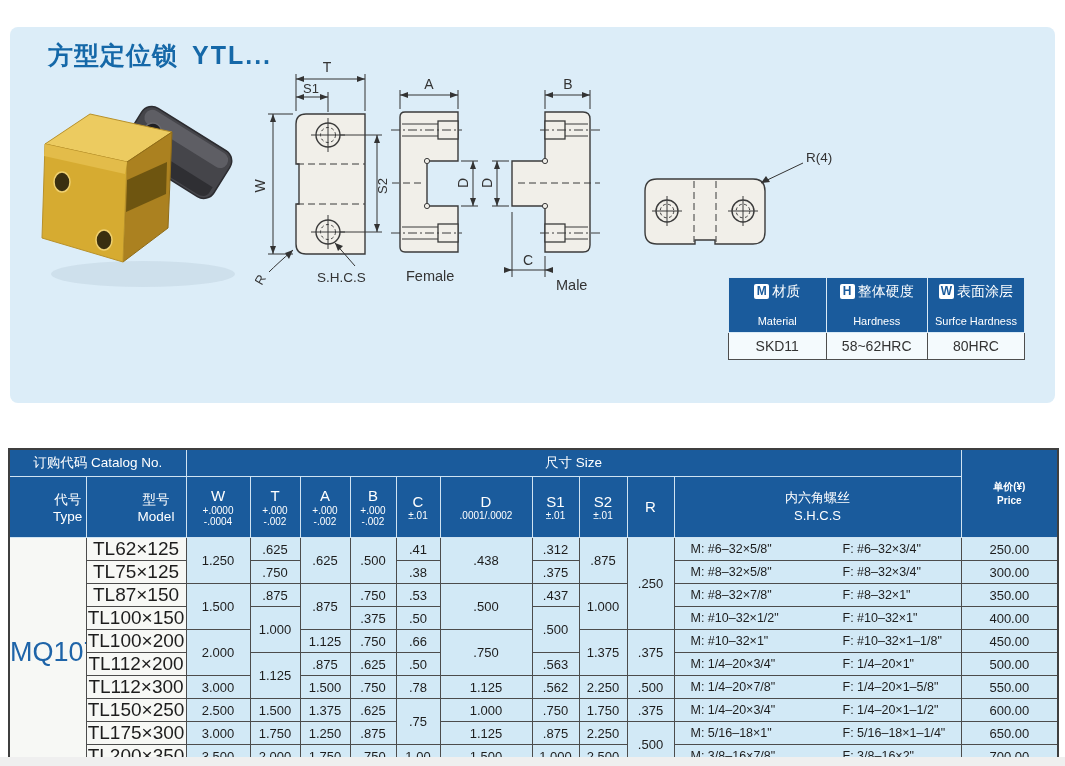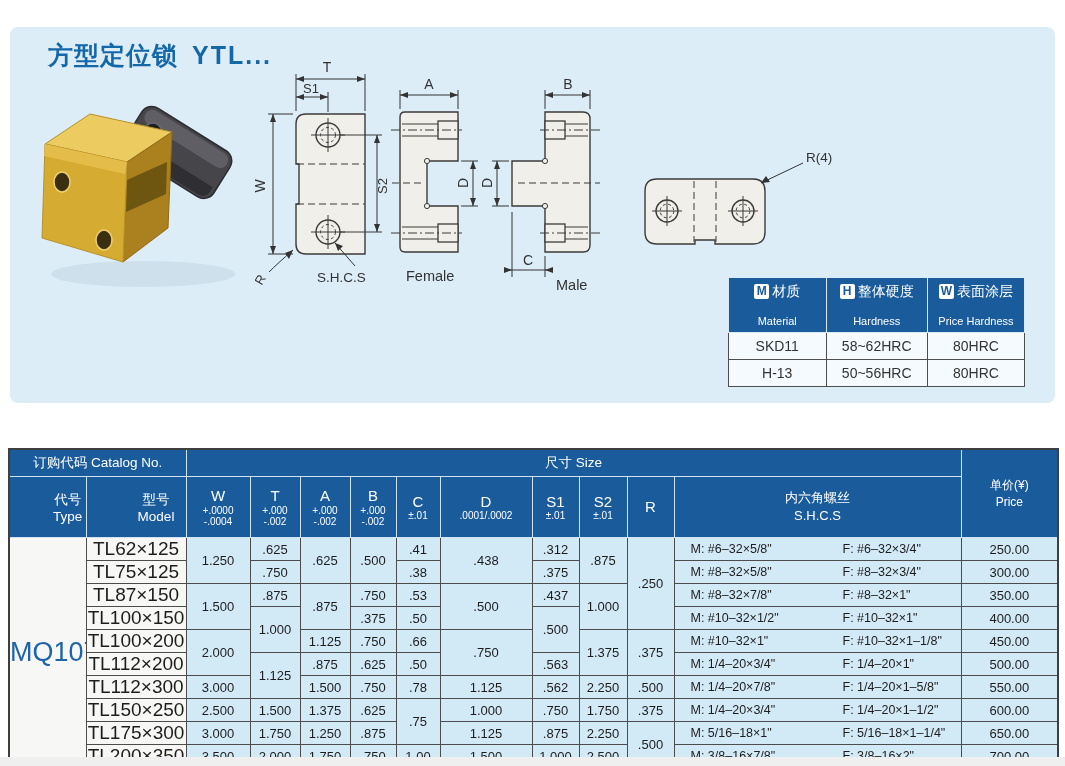--- a/index.html
+++ b/index.html
@@ -29,21 +29,21 @@
   .cat{position:absolute;left:8px;top:448px;border-collapse:collapse;table-layout:fixed;
        width:1049px;border:2px solid #3f3f3f;}
   .cat th{background:#1a5b9c;color:#fff;font-weight:normal;border:1px solid #cfe3f2;
           padding:0;}
   .cat .h1{height:26px;font-size:13.5px;margin-top:30px;}
   .cat .h2{font-size:13.5px;padding-left:40px;}
   .cat thead tr:nth-child(2) th{height:60px;}
   .dn{font-size:15px;line-height:1.15;}
   .dt{font-size:10px;line-height:1.1;}
   .hshcs div{font-size:13px;line-height:1.35;}
-  .hprice div{font-size:12px;line-height:1.4;}
+  .hprice div{font-size:10px;line-height:1.4;font-weight:bold;}
   .cat td{border:1px solid #4c4c4c;height:22px;padding:0;font-size:13px;color:#1d1d1d;
           background:#d2e9f6;text-align:center;overflow:hidden;white-space:nowrap;}
   .cat td.c-type{background:#f7f8f5;color:#1e64a8;font-size:27px;}
   .cat td.c-model{background:#f7f8f5;font-size:19px;}
   .cat td.c-shcs{text-align:left;padding-left:16px;font-size:12.5px;}
   .cat td.c-shcs .sm{display:inline-block;width:152px;}
   .bottom-strip{position:absolute;left:0;top:757px;width:1065px;height:9px;background:#efefef;}
 </style>
 </head>
 <body>
@@ -237,33 +237,28 @@
           <th style="width:100px">
             <div class="mh1"><span class="mico">M</span><span>材质</span></div>
             <div class="mh2">Material</div>
           </th>
           <th style="width:100px">
             <div class="mh1"><span class="mico">H</span><span>整体硬度</span></div>
             <div class="mh2">Hardness</div>
           </th>
           <th style="width:95px">
             <div class="mh1"><span class="mico">W</span><span>表面涂层</span></div>
-            <div class="mh2">Price Hardness</div>
+            <div class="mh2">Surfce Hardness</div>
           </th>
         </tr>
       </thead>
       <tbody>
         <tr>
           <td>SKD11</td>
           <td>58~62HRC</td>
-          <td>80HRC</td>
-        </tr>
-        <tr>
-          <td>H-13</td>
-          <td>50~56HRC</td>
           <td>80HRC</td>
         </tr>
       </tbody>
     </table>
   </div>
 
   <table class="cat">
     <colgroup>
       <col style="width:77px">
         <col style="width:100px">

